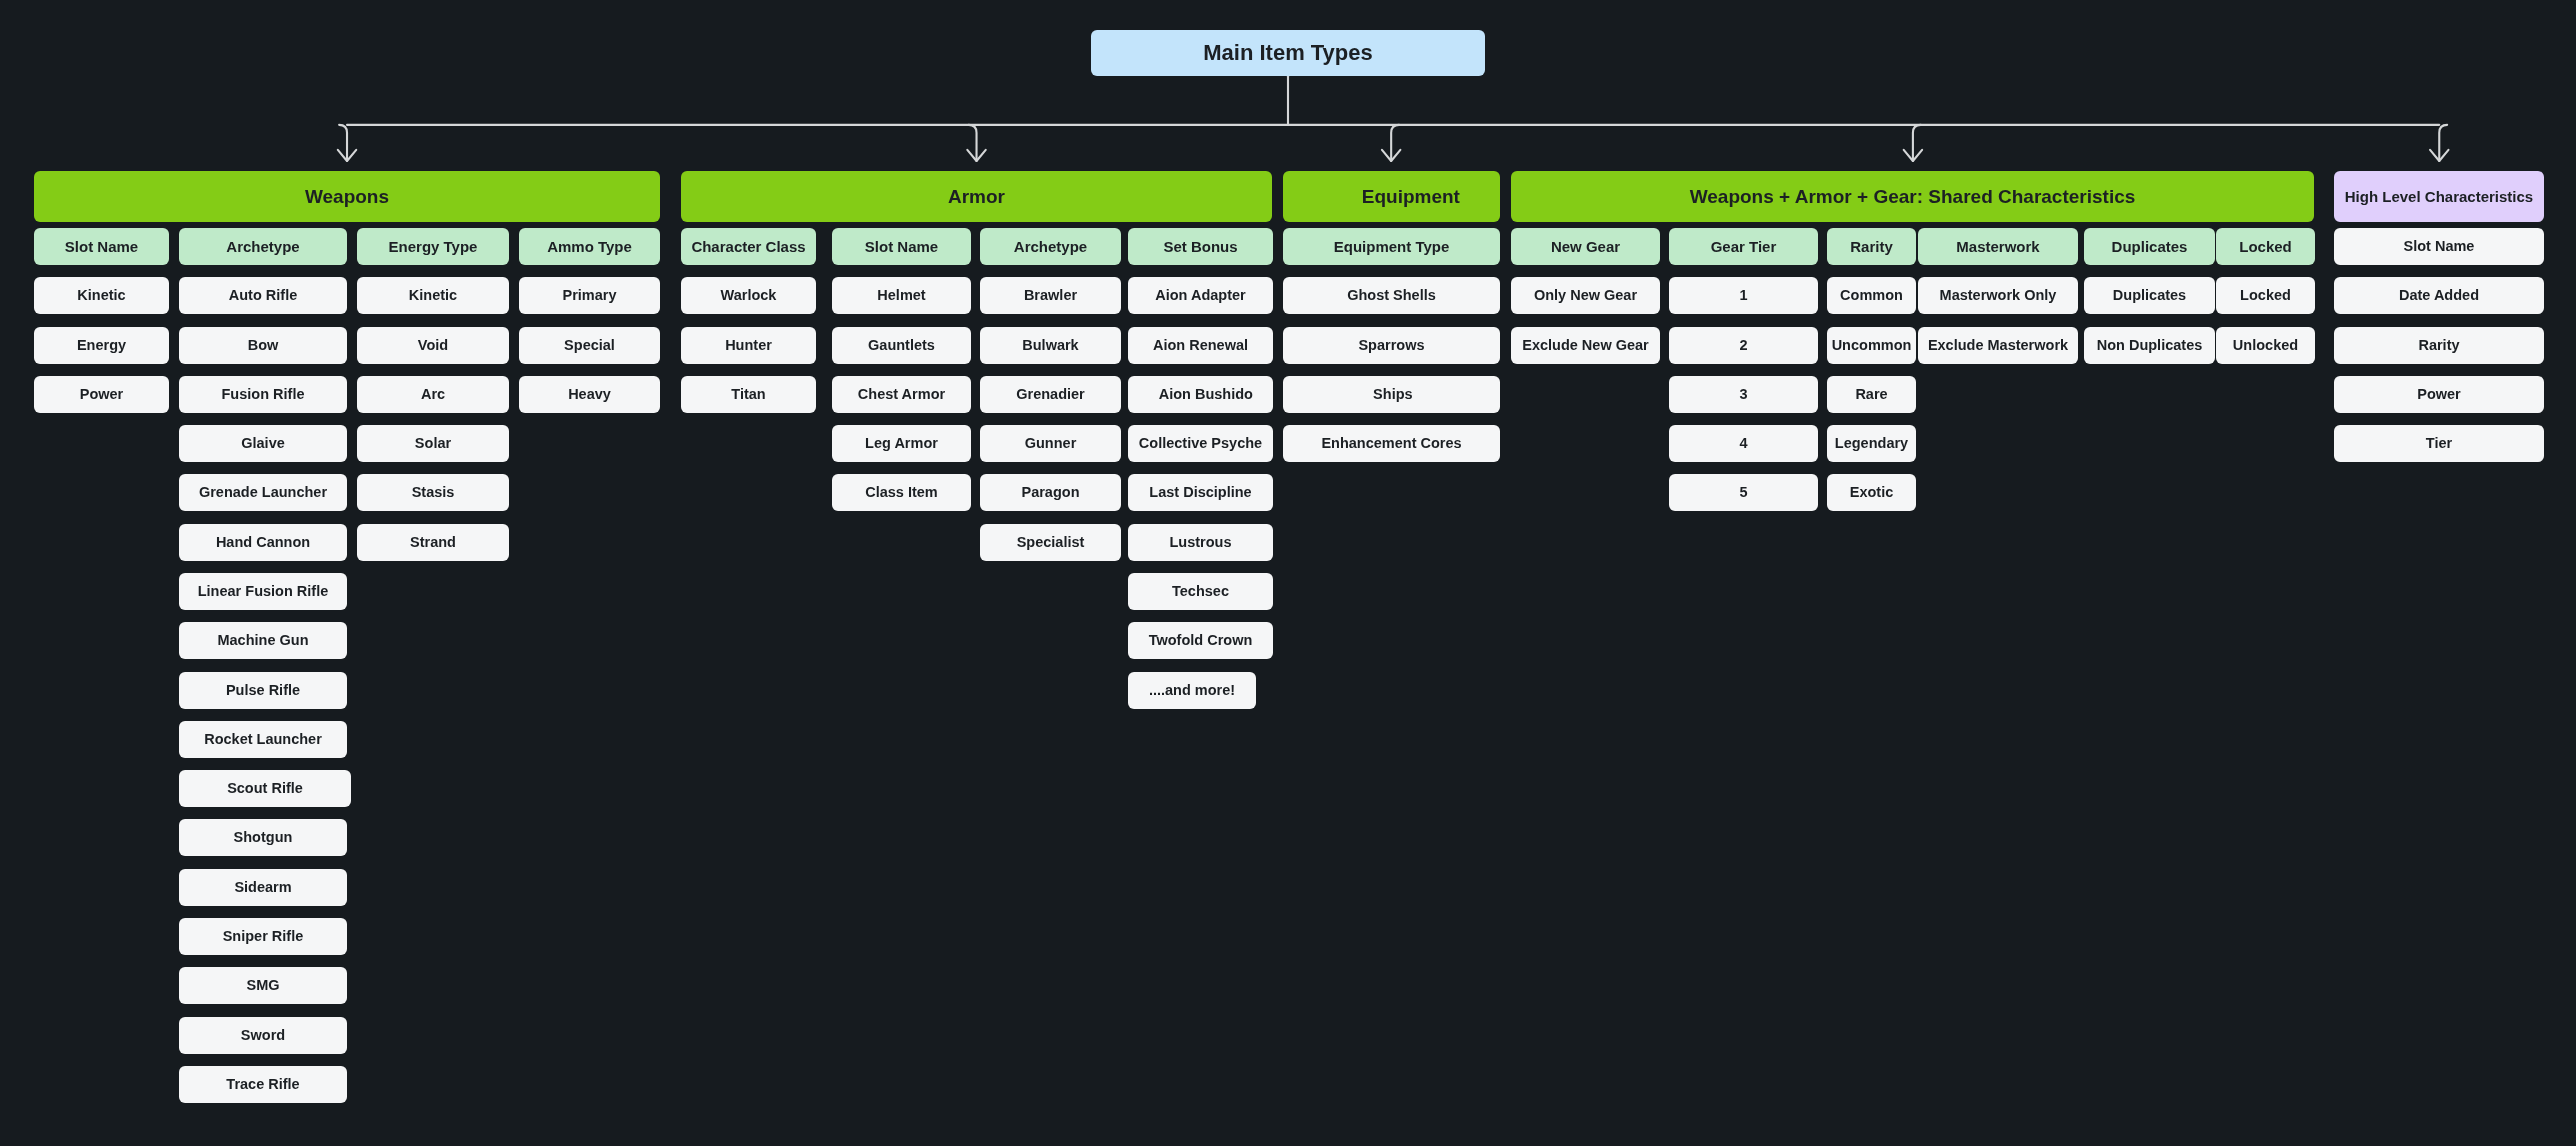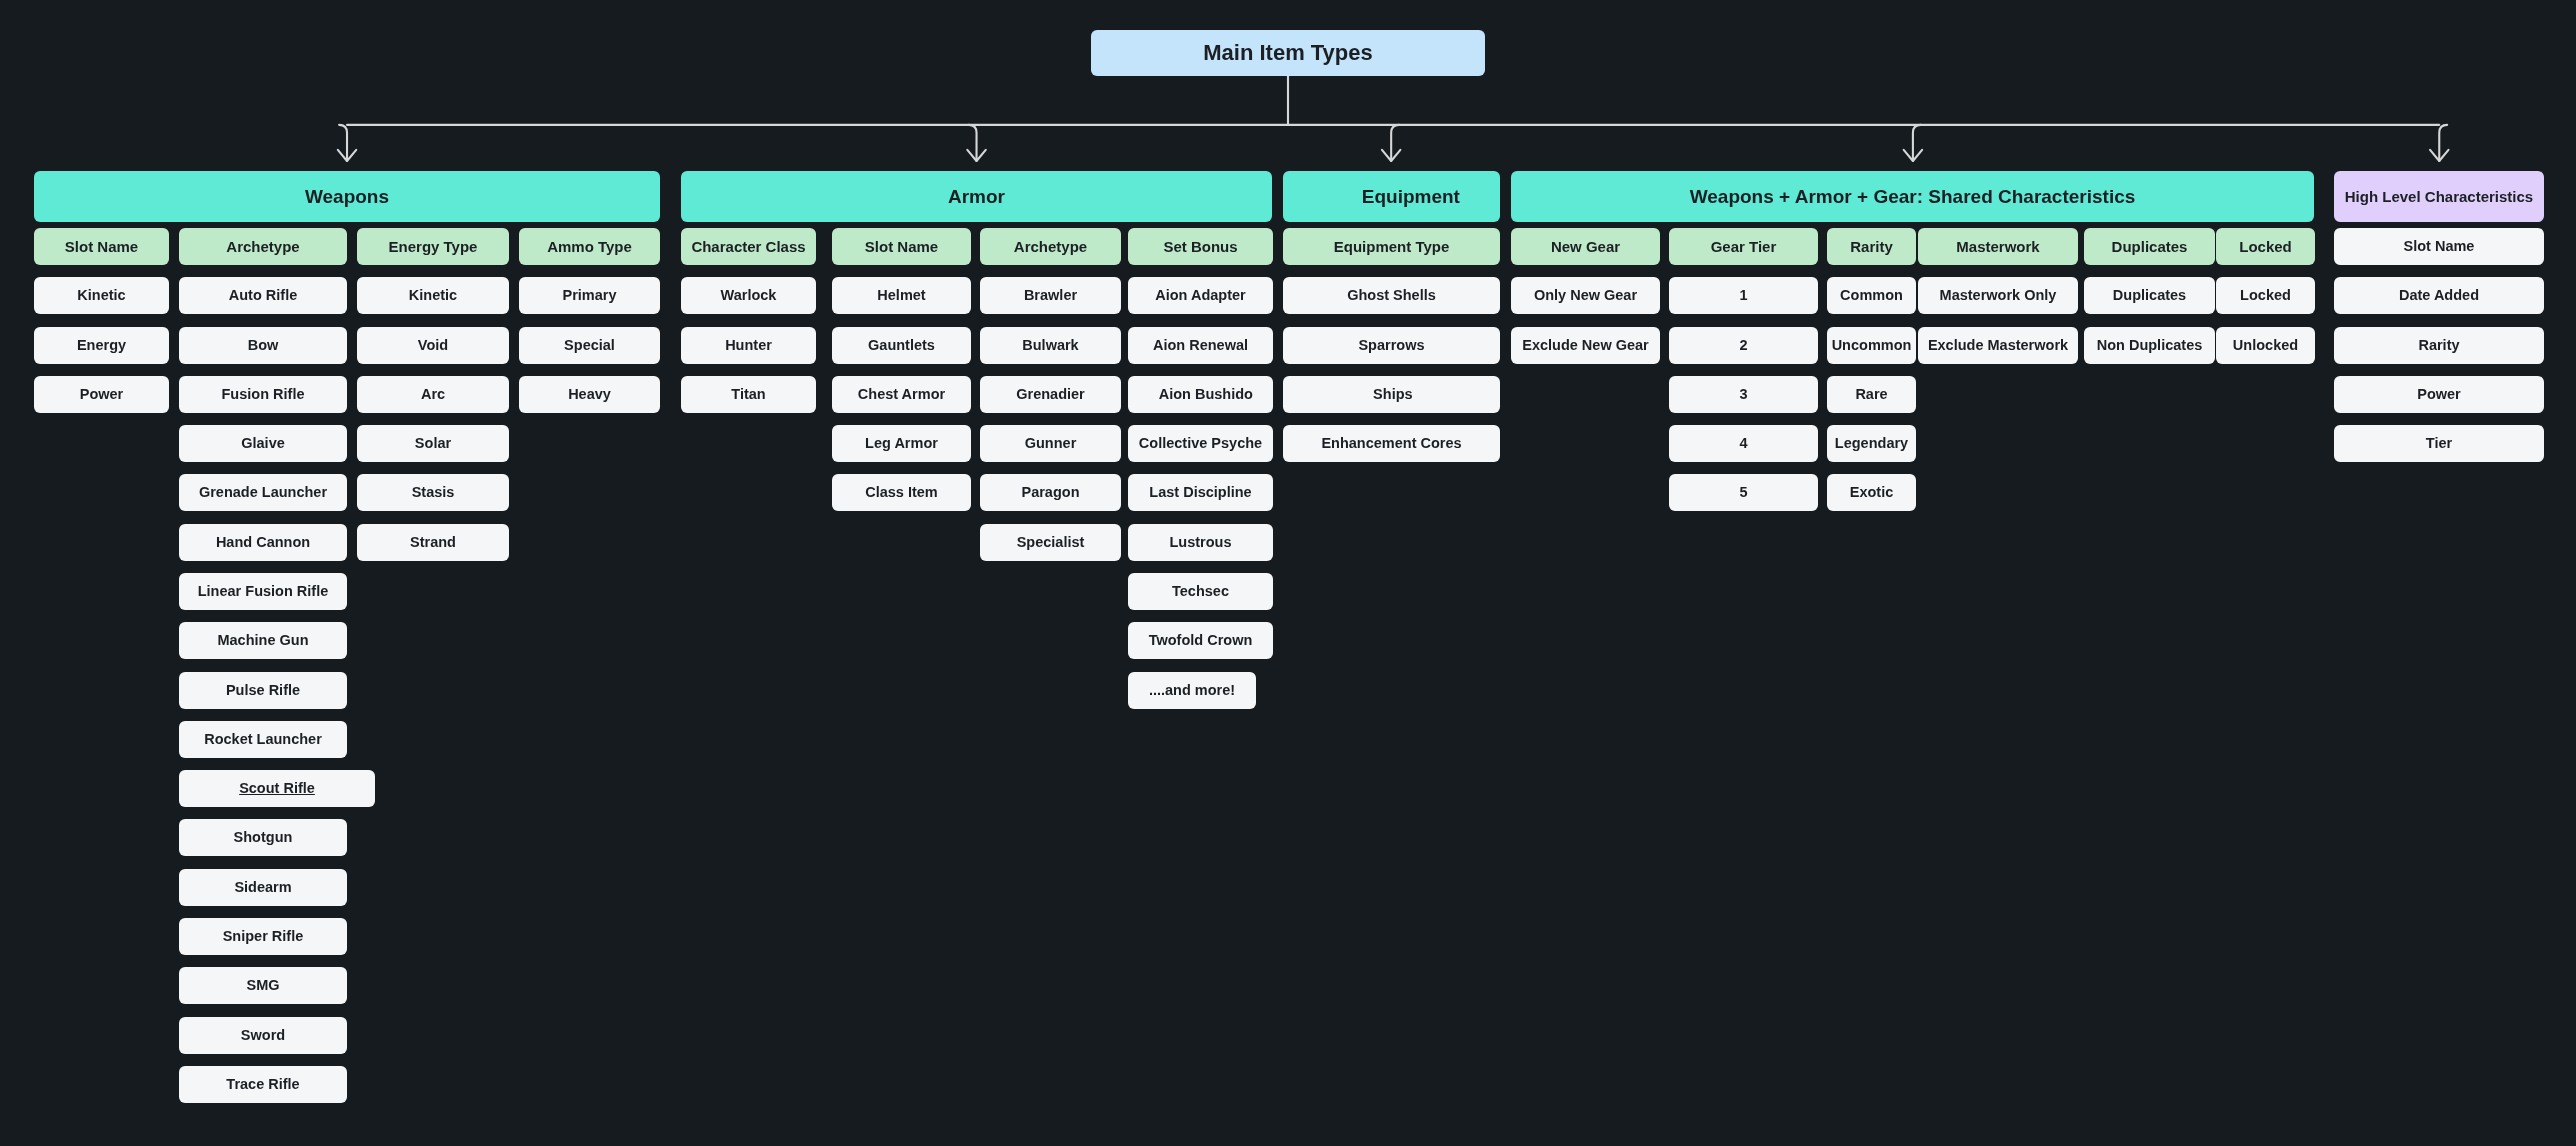--- a/index.html
+++ b/index.html
@@ -37,21 +37,21 @@
     line-height: 1.15;
     padding: 1.3px 5.3px;
   }
 
   .node-root {
     background: #c3e4fb;
     font-size: 22px;
     font-weight: 700;
   }
   .node-cat {
-    background: #5eead4;
+    background: #84cc16;
     font-size: 19px;
     font-weight: 700;
   }
   .node-cat-alt {
     background: #e0cffc;
     font-size: 15px;
     font-weight: 700;
   }
   .node-sub {
     background: #bfeac9;
@@ -93,21 +93,21 @@
       <div class="node node-leaf" style="left: 179px; top: 277px; width: 168px; height: 37px;">Auto Rifle</div>
       <div class="node node-leaf" style="left: 179px; top: 327px; width: 168px; height: 37px;">Bow</div>
       <div class="node node-leaf" style="left: 179px; top: 376px; width: 168px; height: 37px;">Fusion Rifle</div>
       <div class="node node-leaf" style="left: 179px; top: 425px; width: 168px; height: 37px;">Glaive</div>
       <div class="node node-leaf" style="left: 179px; top: 474px; width: 168px; height: 37px;">Grenade Launcher</div>
       <div class="node node-leaf" style="left: 179px; top: 524px; width: 168px; height: 37px;">Hand Cannon</div>
       <div class="node node-leaf" style="left: 179px; top: 573px; width: 168px; height: 37px;">Linear Fusion Rifle</div>
       <div class="node node-leaf" style="left: 179px; top: 622px; width: 168px; height: 37px;">Machine Gun</div>
       <div class="node node-leaf" style="left: 179px; top: 672px; width: 168px; height: 37px;">Pulse Rifle</div>
       <div class="node node-leaf" style="left: 179px; top: 721px; width: 168px; height: 37px;">Rocket Launcher</div>
-      <div class="node node-leaf" style="left: 179px; top: 770px; width: 196px; height: 37px; text-decoration: underline;">Scout Rifle</div>
+      <div class="node node-leaf" style="left: 179px; top: 770px; width: 172px; height: 37px;">Scout Rifle</div>
       <div class="node node-leaf" style="left: 179px; top: 819px; width: 168px; height: 37px;">Shotgun</div>
       <div class="node node-leaf" style="left: 179px; top: 869px; width: 168px; height: 37px;">Sidearm</div>
       <div class="node node-leaf" style="left: 179px; top: 918px; width: 168px; height: 37px;">Sniper Rifle</div>
       <div class="node node-leaf" style="left: 179px; top: 967px; width: 168px; height: 37px;">SMG</div>
       <div class="node node-leaf" style="left: 179px; top: 1017px; width: 168px; height: 37px;">Sword</div>
       <div class="node node-leaf" style="left: 179px; top: 1066px; width: 168px; height: 37px;">Trace Rifle</div>
       <div class="node node-sub" style="left: 357px; top: 228px; width: 152px; height: 37px;">Energy Type</div>
       <div class="node node-leaf" style="left: 357px; top: 277px; width: 152px; height: 37px;">Kinetic</div>
       <div class="node node-leaf" style="left: 357px; top: 327px; width: 152px; height: 37px;">Void</div>
       <div class="node node-leaf" style="left: 357px; top: 376px; width: 152px; height: 37px;">Arc</div>

